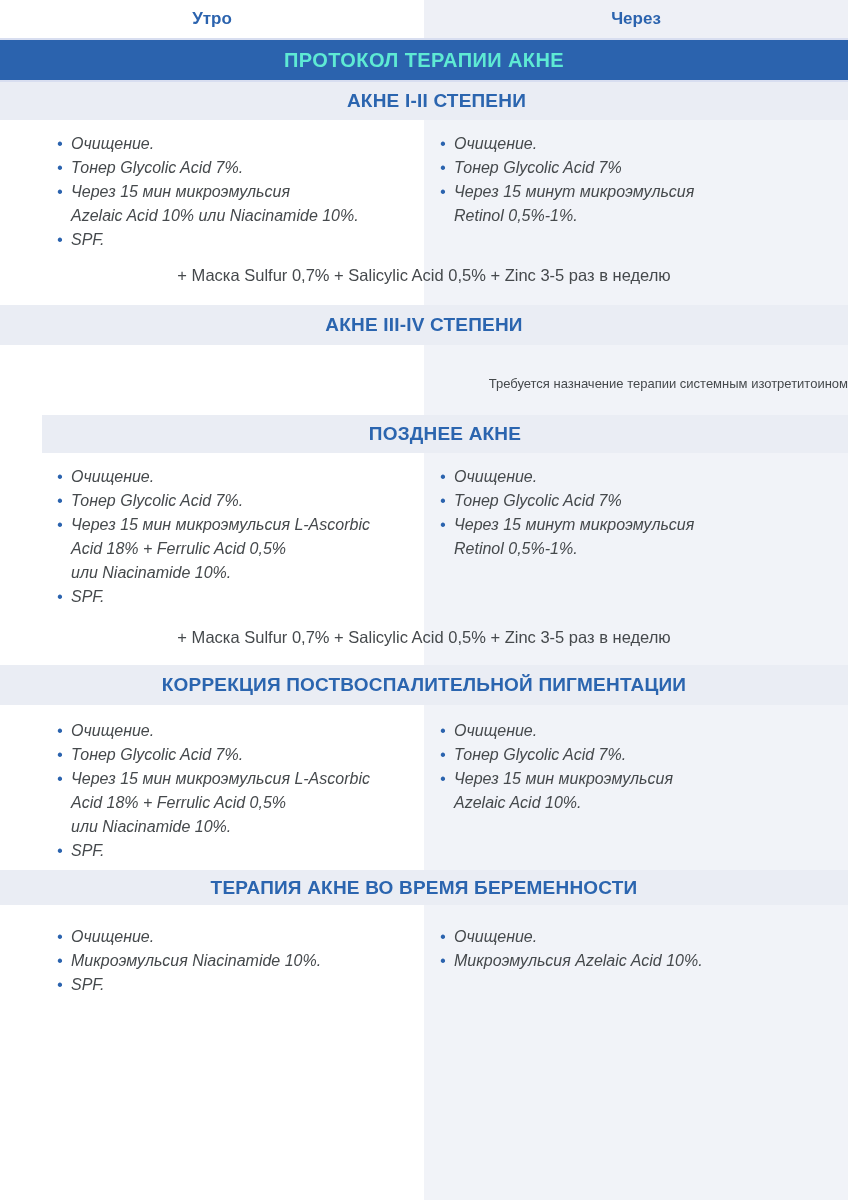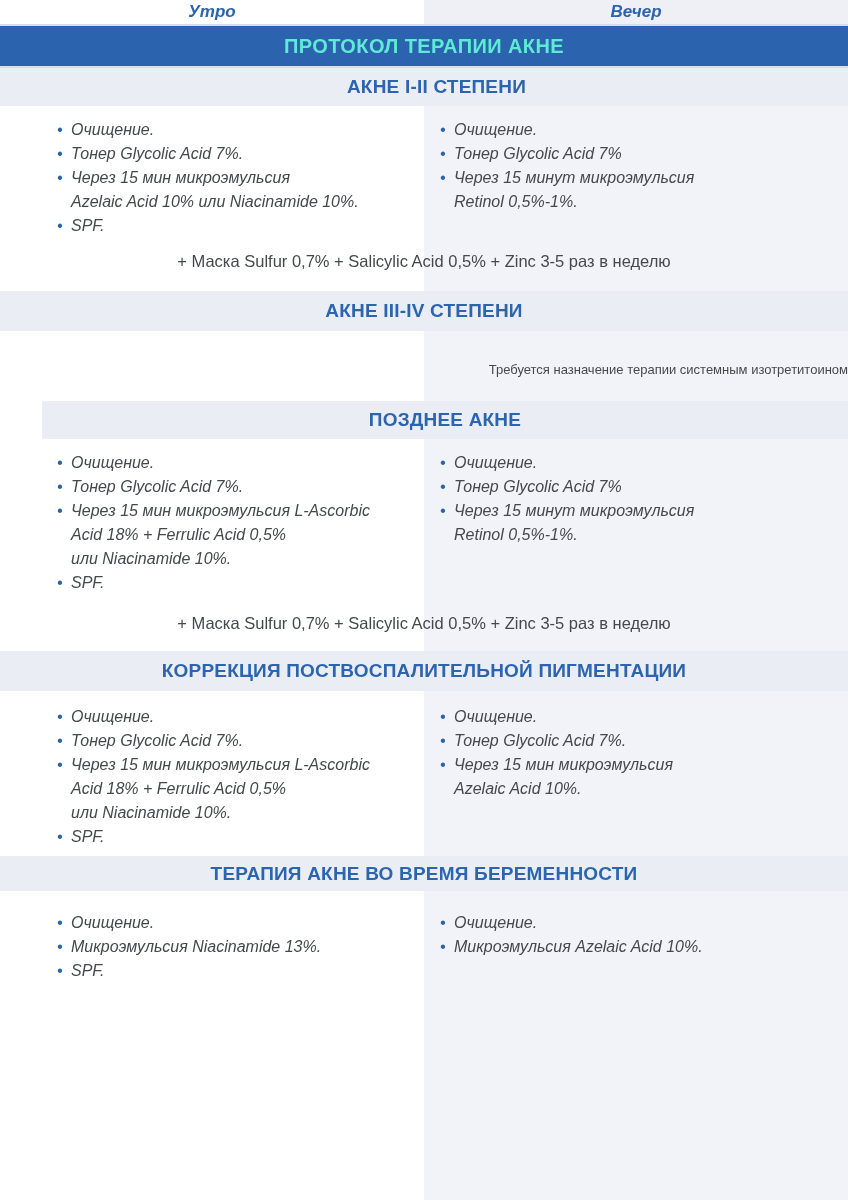--- a/index.html
+++ b/index.html
@@ -5,21 +5,21 @@
   html,body{margin:0;padding:0;background:#ffffff;}
   .page{
     width:848px;height:1200px;
     background:linear-gradient(90deg,#ffffff 50%,#f1f3f8 50%);
     font-family:"Liberation Sans",sans-serif;
     color:#45494c;
     position:relative;overflow:hidden;
     box-sizing:border-box;
   }
   
-  .tabs{height:24px;display:flex;font-style:italic;}
+  .tabs{height:38px;display:flex;}
   .tab{flex:1;display:flex;align-items:center;justify-content:center;
        font-weight:bold;font-size:17px;color:#2b63ae;}
   .tab-evening{background:#eef0f6;}
   
   .titlebar{
     height:44px;box-sizing:border-box;
     background:#2b63ae;
     border-top:2px solid #d8def0;border-bottom:2px solid #d8def0;
     display:flex;align-items:center;justify-content:center;
     color:#5eead4;font-weight:bold;font-size:20px;letter-spacing:.4px;
@@ -68,21 +68,21 @@
     padding-top:27px;color:#45494c;
   }
 </style>
 </head>
 <body>
 
 <div class="page">
 
   <div class="tabs">
     <div class="tab tab-morning">Утро</div>
-    <div class="tab tab-evening">Вечер</div>
+    <div class="tab tab-evening">Через</div>
   </div>
 
   <div class="titlebar">ПРОТОКОЛ ТЕРАПИИ АКНЕ</div>
 
   <div class="band band-1">АКНЕ I-II СТЕПЕНИ</div>
   <div class="sec-body body-1">
     <div class="cols">
       <div class="col col-morning">
         <ul class="steps">
           <li class="step">Очищение.</li>
@@ -157,21 +157,21 @@
       </div>
     </div>
   </div>
 
   <div class="band band-5">ТЕРАПИЯ АКНЕ ВО ВРЕМЯ БЕРЕМЕННОСТИ</div>
   <div class="sec-body body-5">
     <div class="cols">
       <div class="col col-morning">
         <ul class="steps">
           <li class="step">Очищение.</li>
-          <li class="step">Микроэмульсия Niacinamide 13%.</li>
+          <li class="step">Микроэмульсия Niacinamide 10%.</li>
           <li class="step">SPF.</li>
         </ul>
       </div>
       <div class="col col-evening">
         <ul class="steps">
           <li class="step">Очищение.</li>
           <li class="step">Микроэмульсия Azelaic Acid 10%.</li>
         </ul>
       </div>
     </div>

